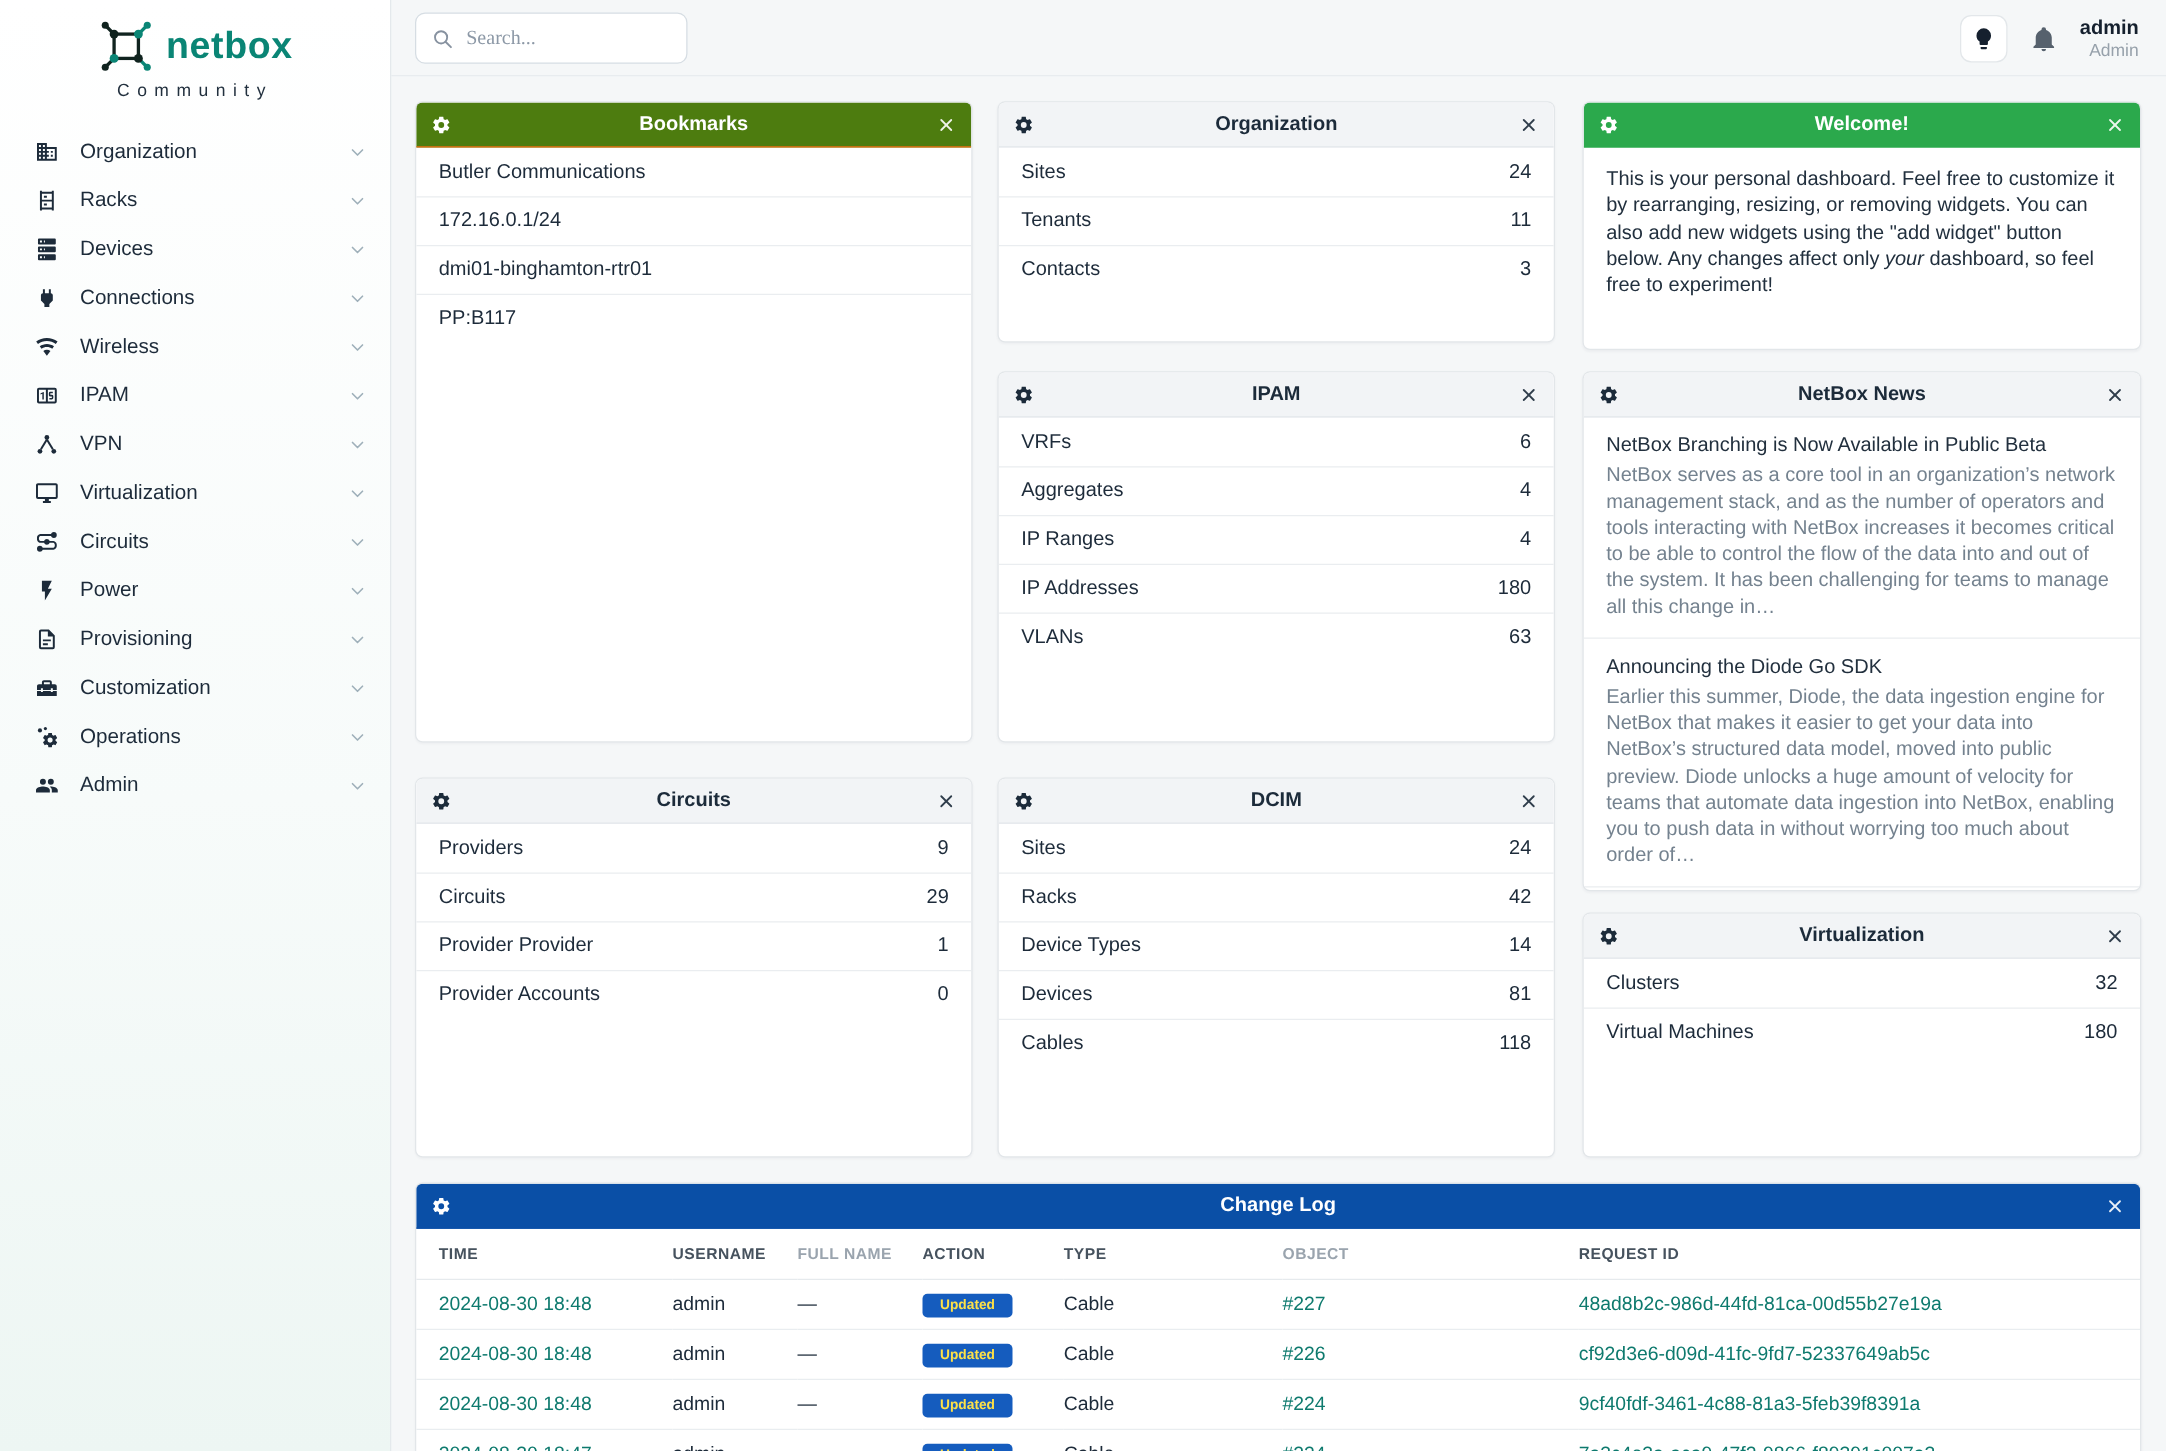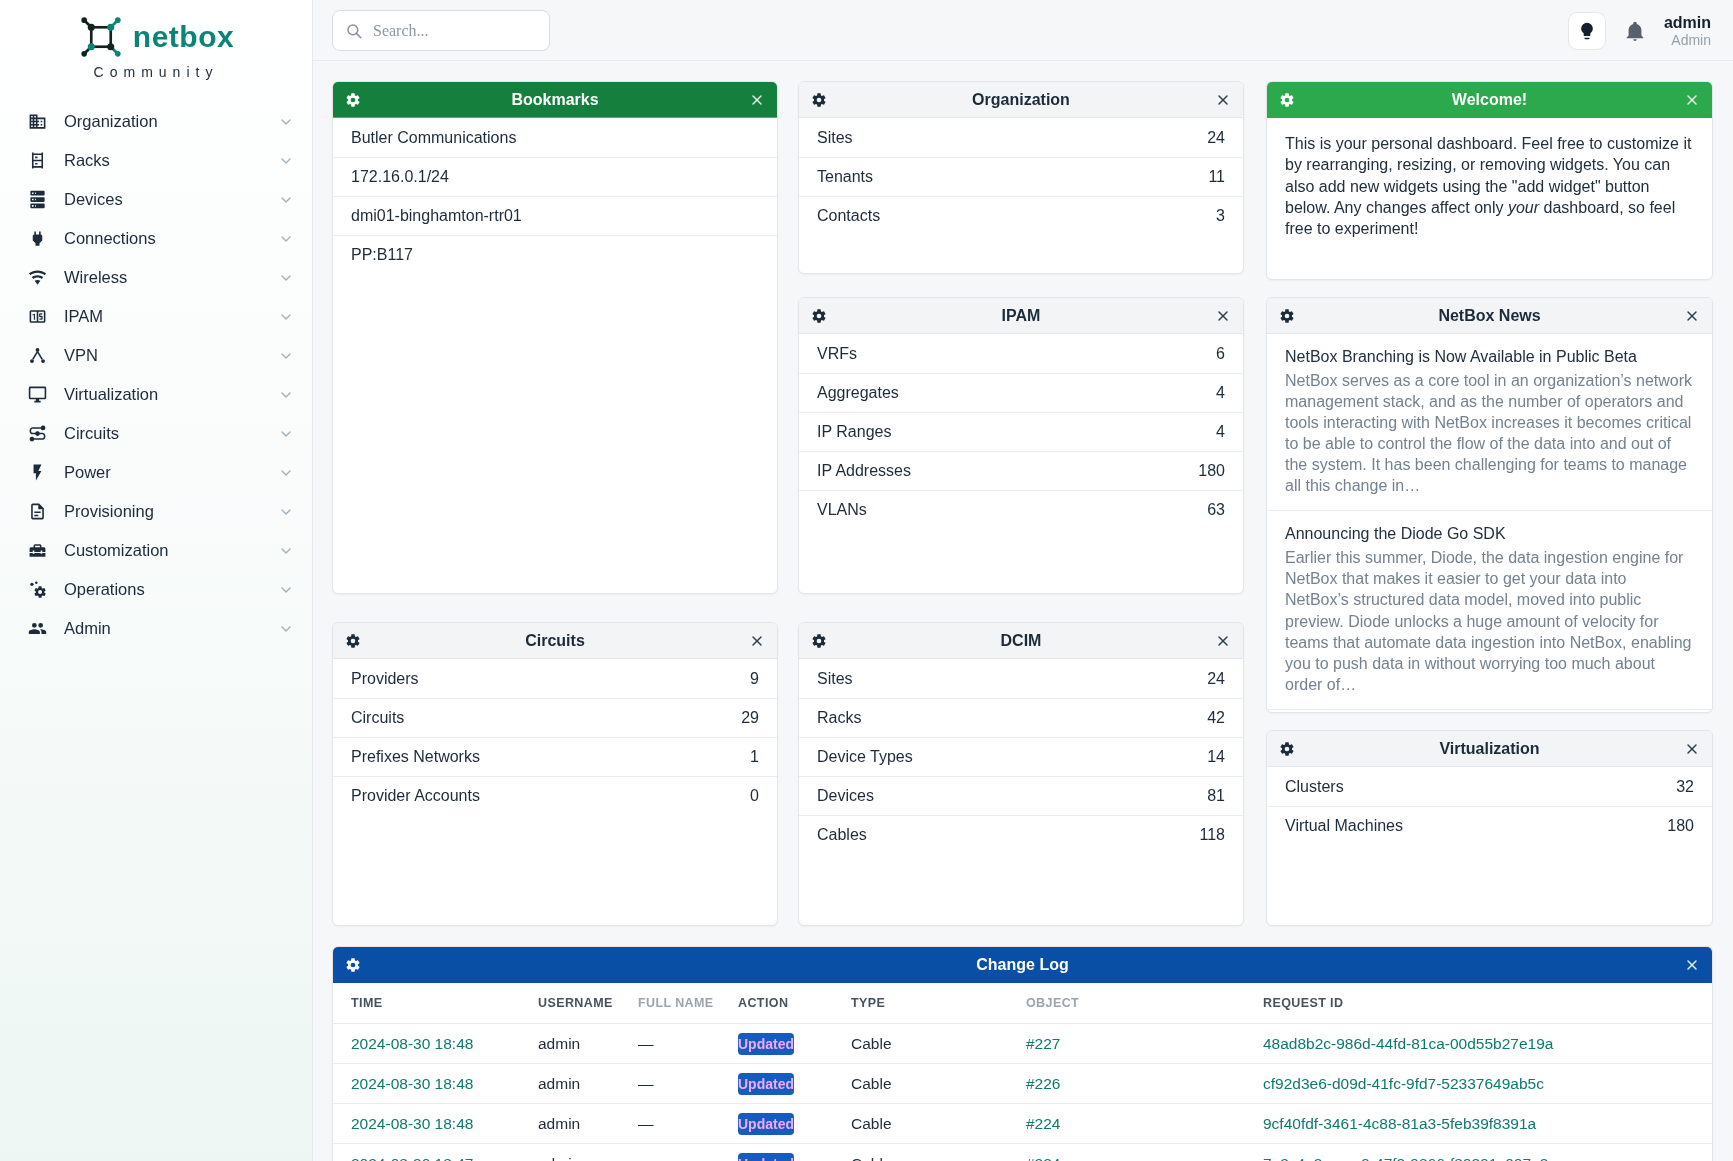--- a/index.html
+++ b/index.html
@@ -55,21 +55,21 @@
     box-shadow:0 1px 2px rgba(20,30,40,.04); overflow:hidden;
   }
   .card-head {
     height:36px; display:flex; align-items:center; padding:0 12px;
     background:#f2f4f6; border-bottom:1px solid #e2e6ea; color:#1c2b3a;
   }
   .card-head .gear { width:16px; height:16px; color:inherit; cursor:pointer; flex:none; }
   .card-head .gear svg { width:16px; height:16px; fill:currentColor; }
   .card-title { flex:1; text-align:center; font-size:16px; font-weight:bold; }
   .card-head .close { width:16px; height:16px; color:inherit; cursor:pointer; flex:none; opacity:.9; }
-  .head-orange { background:#15803d; border-bottom-color:#ee6e12; color:#fff; }
+  .head-orange { background:#4d7c0f; border-bottom-color:#ee6e12; color:#fff; }
   .head-green  { background:#2ba94c; border-bottom-color:#2ba94c; color:#fff; }
   .head-blue   { background:#0a4fa6; border-bottom-color:#0a4fa6; color:#fff; }
 
   .rows { list-style:none; }
   .row { display:flex; align-items:center; height:39px; padding:0 18px; font-size:16px; color:#1d2b3a; }
   .row + .row { border-top:1px solid #eaedf0; }
   .row .lbl { flex:1; cursor:pointer; }
   .row .val { text-align:right; cursor:pointer; }
   .link-item { cursor:pointer; }
 
@@ -83,22 +83,22 @@
 
   
   .cl-table { width:100%; border-collapse:collapse; table-layout:fixed; }
   .cl-table th { text-align:left; font-size:12.5px; letter-spacing:.4px; color:#46525e;
     font-weight:bold; padding:13px 8px 13px 0; border-bottom:1px solid #e6eaed; }
   .cl-table th .is-muted, .cl-table th span.is-muted { color:#9aa4ae; }
   .cl-table td { height:40px; padding:0 8px 0 0; border-bottom:1px solid #e9edf0; font-size:15.5px; color:#1d2b3a; vertical-align:middle; }
   .cl-table th:first-child, .cl-table td:first-child { padding-left:18px; }
   .t-link { color:#0e7a6e; text-decoration:none; cursor:pointer; }
   .t-dash { color:#8e98a2; }
-  .badge { display:inline-block; background:#155cbe; color:#f0abfc; font-size:14px; font-weight:bold;
-    padding:4px 0; border-radius:4px; line-height:1; }
+  .badge { display:inline-block; background:#155cbe; color:#fde047; font-size:11px; font-weight:bold;
+    padding:4px 14px; border-radius:4px; line-height:1; }
 </style>
 </head>
 <body>
 
 <aside class="sidebar">
   <div class="brand">
     <div class="brand-row">
       <span>
         <svg width="46" height="46" viewBox="0 0 52 52">
           <g stroke="#10231f" stroke-width="3" fill="none">
@@ -516,21 +516,21 @@
 
     <li class="row">
           <span class="lbl">Providers</span>
           <span class="val">9</span>
         </li>
         <li class="row">
           <span class="lbl">Circuits</span>
           <span class="val">29</span>
         </li>
         <li class="row">
-          <span class="lbl">Prefixes Networks</span>
+          <span class="lbl">Provider Provider</span>
           <span class="val">1</span>
         </li>
         <li class="row">
           <span class="lbl">Provider Accounts</span>
           <span class="val">0</span>
         </li>
       </ul>
   </section>
 
   <section class="card" style="left:485px; top:561px; width:446px; height:304px;">

